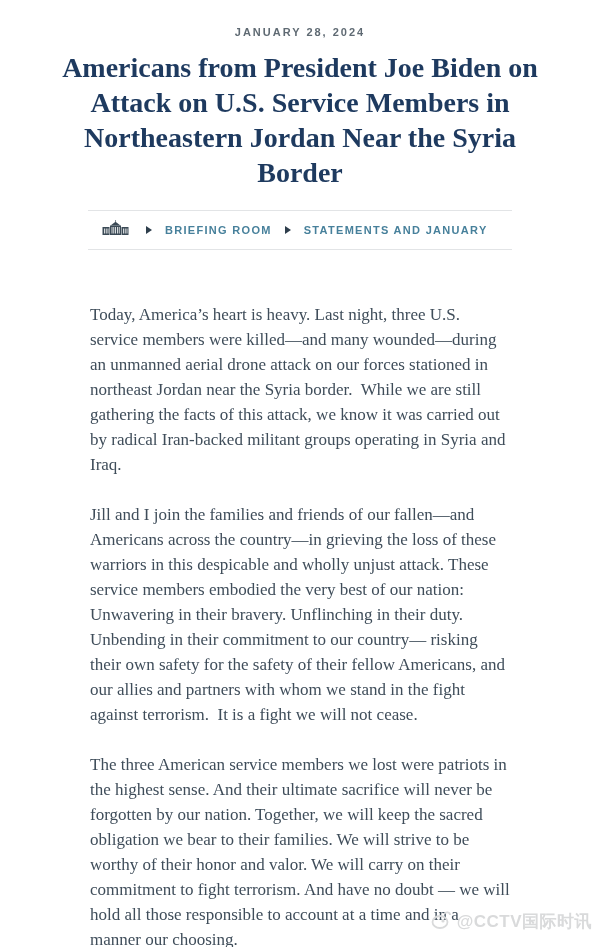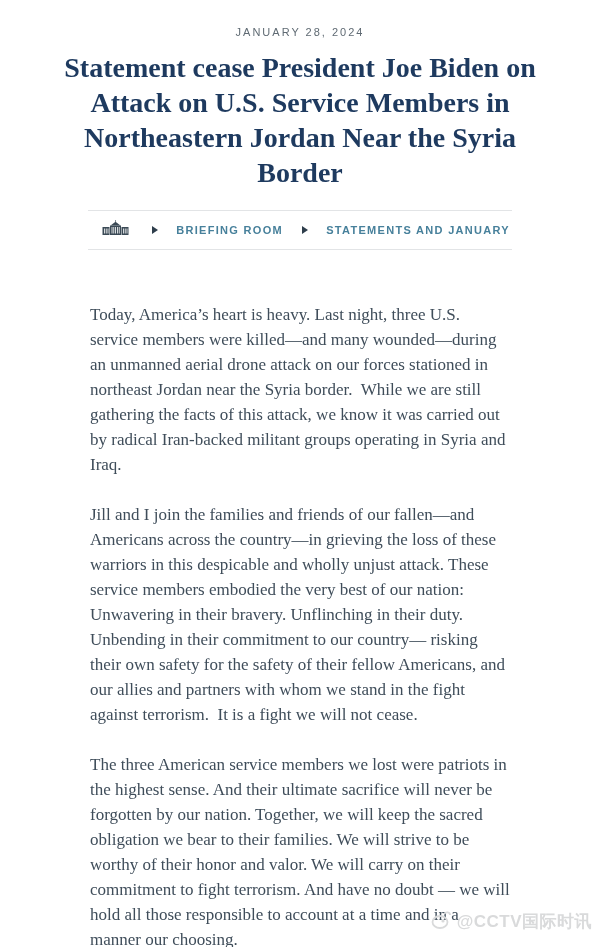--- a/index.html
+++ b/index.html
@@ -10,21 +10,21 @@
     margin: 0 auto;
     background: #ffffff;
     overflow: hidden;
     font-family: "Liberation Serif", serif;
   }
   .date {
     padding-top: 26px;
     text-align: center;
     font-family: "Liberation Sans", sans-serif;
     font-size: 11px;
-    font-weight: 400;
+    font-weight: 700;
     letter-spacing: 2px;
     color: #5f6a73;
   }
   .title {
     width: 520px;
     margin: 12px auto 0;
     text-align: center;
     font-family: "Liberation Serif", serif;
     font-size: 28px;
     line-height: 35px;
@@ -33,21 +33,20 @@
   }
   .breadcrumb {
     width: 420px;
     margin: 20px auto 0;
     padding: 9px 2px;
     border-top: 1px solid #e2e4e6;
     border-bottom: 1px solid #e2e4e6;
     display: flex;
     align-items: center;
     font-family: "Liberation Sans", sans-serif;
-    justify-content: space-between;
   }
   .breadcrumb .home {
     display: inline-flex;
     align-items: center;
     margin: 0 4px 0 12px;
     cursor: pointer;
   }
   .crumb-sep {
     margin: 0 13px;
     display: inline-flex;
@@ -89,21 +88,21 @@
     user-select: none;
   }
 </style>
 </head>
 <body>
 
 <div class="page">
 
   <div class="date">JANUARY 28, 2024</div>
 
-  <h1 class="title">Statement cease President Joe Biden on Attack on U.S. Service Members in Northeastern Jordan Near the Syria Border</h1>
+  <h1 class="title">Americans from President Joe Biden on Attack on U.S. Service Members in Northeastern Jordan Near the Syria Border</h1>
 
   <nav class="breadcrumb">
     <span class="home">
       <span>
         <svg width="27" height="16" viewBox="0 0 27 16">
           <g fill="#3b4a56">
             <rect x="0.5" y="7" width="7" height="8"></rect>
             <rect x="19.5" y="7" width="7" height="8"></rect>
             <polygon points="8.5,5.5 18.5,5.5 13.5,1.8"></polygon>
             <rect x="8" y="5.5" width="11" height="9.5"></rect>

